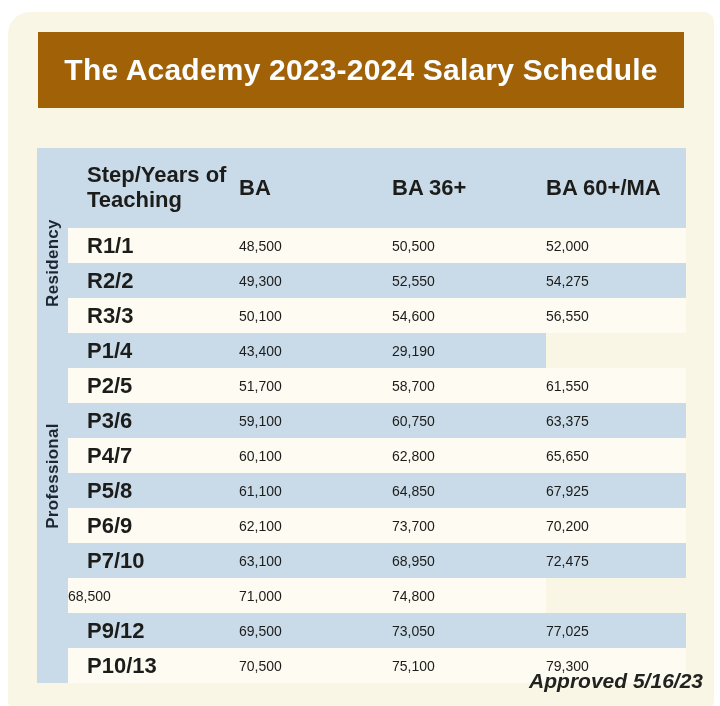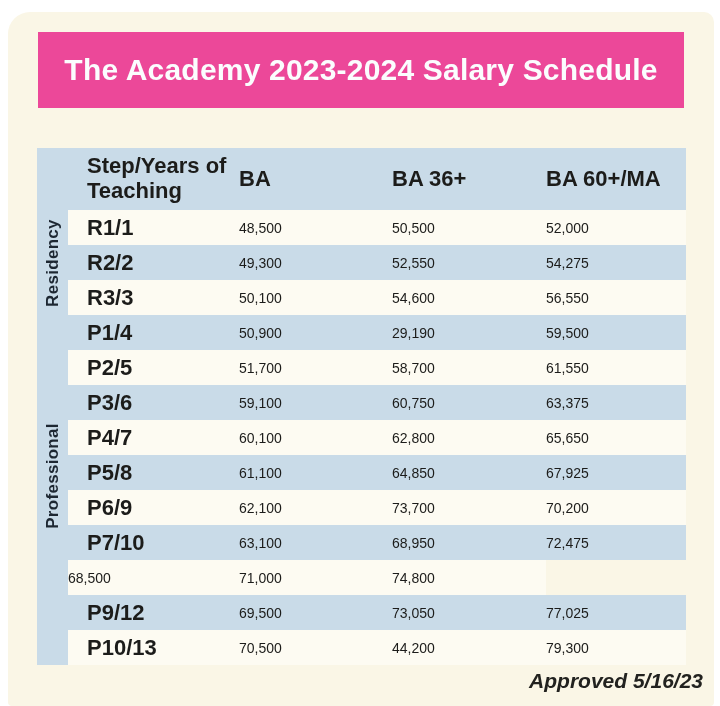--- a/index.html
+++ b/index.html
@@ -9,36 +9,36 @@
     font-family:"Liberation Sans", sans-serif;
     color:#1c1c1a;
   }
   .sheet {
     position:absolute; left:8px; top:12px; width:706px; height:694px;
     background:#faf6e6;
     border-radius:22px 10px 4px 4px;
   }
   .banner {
     position:absolute; left:38px; top:32px; width:646px; height:76px;
-    background:#ec4899;
+    background:#a16207;
     display:flex; align-items:center; justify-content:center;
   }
   .banner h1 {
     margin:0; color:#fbfdfe; font-size:30px; font-weight:bold;
     letter-spacing:0.2px; white-space:nowrap;
   }
   .table {
     position:absolute; left:37px; top:148px; width:649px;
   }
   .grid-row {
     display:grid;
     grid-template-columns:31px 171px 153px 154px 1fr;
   }
   .thead {
-    height:62px; background:#c9dbe8;
+    height:80px; background:#c9dbe8;
   }
   .thead .cell { display:flex; align-items:center; }
   .th {
     font-weight:bold; font-size:22px; line-height:1.12; color:#1c1c1a;
   }
   .th.step-h { padding-left:19px; max-width:150px; }
   .tr { height:35px; }
   .tr .cell { display:flex; align-items:center; height:100%; }
   .tr .gcell { background:#c9dbe8; }
   .tr.light .dcell { background:#fdfbf2; }
@@ -102,23 +102,22 @@
         <div class="grid-row tr light">
     <div class="cell gcell"></div>
     <div class="cell dcell step">R3/3</div>
     <div class="cell dcell val">50,100</div>
     <div class="cell dcell val">54,600</div>
     <div class="cell dcell val">56,550</div>
   </div>
         <div class="grid-row tr dark">
     <div class="cell gcell"></div>
     <div class="cell dcell step">P1/4</div>
-    <div class="cell dcell val">50,900</div>
+    <div class="cell dcell val">43,400</div>
     <div class="cell dcell val">29,190</div>
-    <div class="cell dcell val">59,500</div>
   </div>
         <div class="grid-row tr light">
     <div class="cell gcell"></div>
     <div class="cell dcell step">P2/5</div>
     <div class="cell dcell val">51,700</div>
     <div class="cell dcell val">58,700</div>
     <div class="cell dcell val">61,550</div>
   </div>
         <div class="grid-row tr dark">
     <div class="cell gcell"></div>
@@ -165,21 +164,21 @@
     <div class="cell gcell"></div>
     <div class="cell dcell step">P9/12</div>
     <div class="cell dcell val">69,500</div>
     <div class="cell dcell val">73,050</div>
     <div class="cell dcell val">77,025</div>
   </div>
         <div class="grid-row tr light">
     <div class="cell gcell"></div>
     <div class="cell dcell step">P10/13</div>
     <div class="cell dcell val">70,500</div>
-    <div class="cell dcell val">44,200</div>
+    <div class="cell dcell val">75,100</div>
     <div class="cell dcell val">79,300</div>
   </div>
       </div>
 
     <div class="vlabel" id="vlabel-residency">
       <span>Residency</span>
     </div>
     <div class="vlabel" id="vlabel-professional">
       <span>Professional</span>
     </div>

